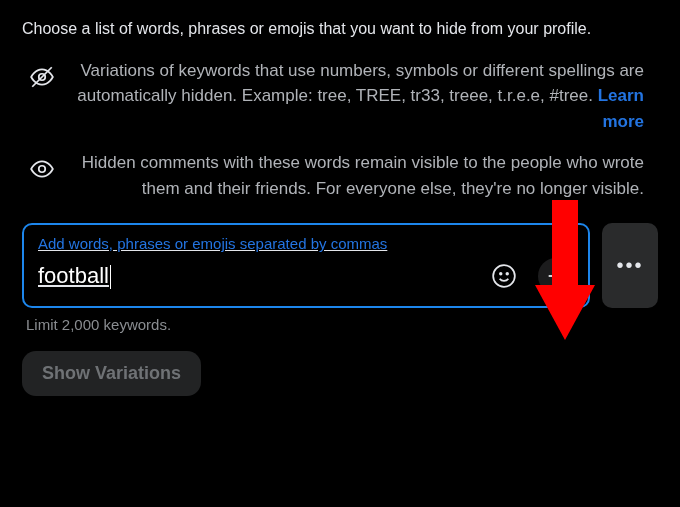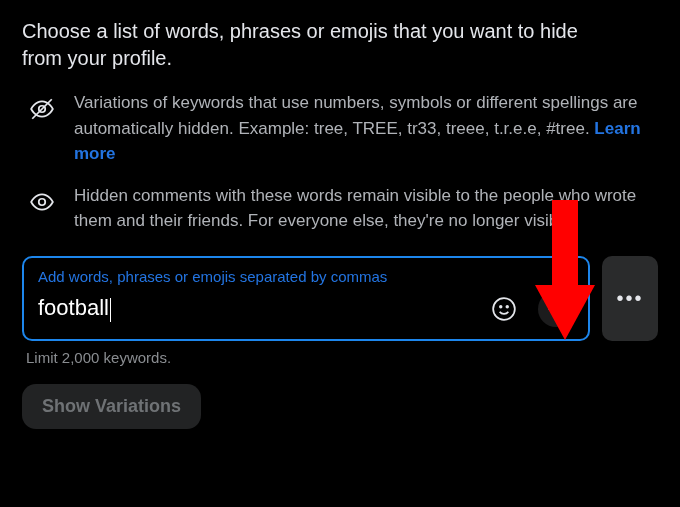--- a/index.html
+++ b/index.html
@@ -6,21 +6,21 @@
   body {
     background: #000;
     color: #e4e6eb;
     font-family: -apple-system, BlinkMacSystemFont, "Segoe UI", Helvetica, Arial, sans-serif;
     width: 680px;
     height: 507px;
     padding: 18px 22px;
     position: relative;
   }
   .intro {
-    font-size: 20px;
+    font-size: 16px;
     line-height: 1.35;
     color: #e4e6eb;
     margin-bottom: 18px;
     max-width: 600px;
   }
   .info-row {
     display: flex;
     align-items: flex-start;
     gap: 18px;
     margin-bottom: 16px;
@@ -32,38 +32,40 @@
     align-items: flex-start;
     justify-content: center;
     padding-top: 6px;
   }
   .info-text {
     flex: 1;
     font-size: 17px;
     line-height: 1.5;
     color: #b0b3b8;
     max-width: 570px;
+    text-align: right;
   }
   .link {
     color: #2374e1;
     font-weight: 600;
     cursor: pointer;
   }
   .input-row {
     display: flex;
     align-items: stretch;
     gap: 12px;
     margin-top: 22px;
   }
   .input-box {
     flex: 1;
     border: 2px solid #1d86ec;
     border-radius: 10px;
     padding: 10px 14px 12px 14px;
     position: relative;
+    text-decoration: underline;
   }
   .input-label {
     color: #2374e1;
     font-size: 15px;
     margin-bottom: 6px;
   }
   .input-field-row {
     display: flex;
     align-items: center;
     gap: 16px;

